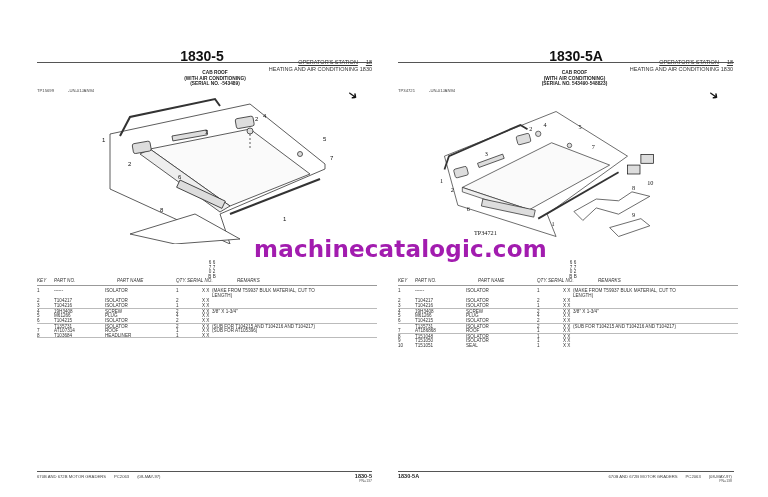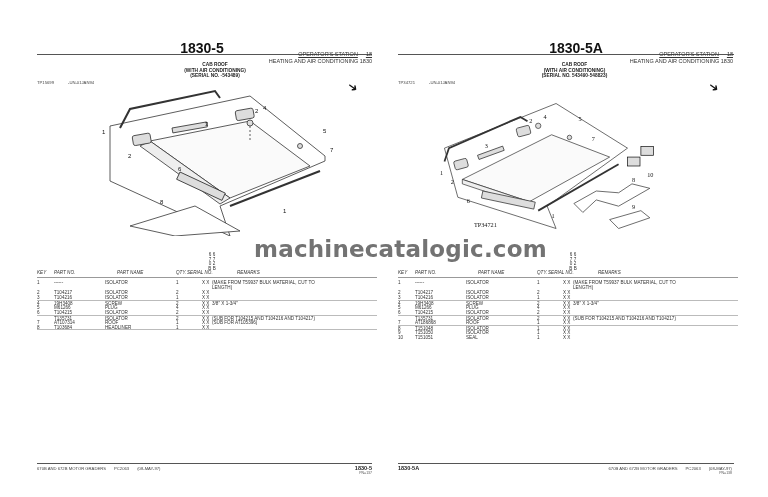--- a/index.html
+++ b/index.html
@@ -1,19 +1,19 @@
 <!DOCTYPE html>
 <html><head>
 <meta charset="utf-8">
 <style>
   * { box-sizing: border-box; margin: 0; padding: 0; }
   html, body { width: 768px; height: 497px; background: #ffffff; overflow: hidden; }
   body { font-family: "Liberation Sans", sans-serif; color: #222; position: relative; }
 
-  .page { position: absolute; top: 4px; width: 384px; height: 349px; }
+  .page { position: absolute; top: 12px; width: 384px; height: 349px; }
   .page.left { left: 0; }
   .page.right { left: 384px; }
 
   .title { position: absolute; top: 36px; font-size: 14px; font-weight: bold; color: #111; text-align: center; width: 100%; }
   .page.left .title { left: 0; padding-left: 20px; }
   .page.right .title { left: 0; padding-right: 0; }
 
   .rule { position: absolute; height: 1px; background: #555; top: 50px; }
   .page.left .rule { left: 37px; width: 335px; }
   .page.right .rule { left: 14px; width: 336px; }
@@ -74,21 +74,21 @@
   .page.left .footer-text { left: 37px; }
   .page.right .footer-text { right: 36px; }
   .footer-text span { margin-left: 8px; }
   .footer-page { position: absolute; top: 461px; font-size: 5.5px; font-weight: bold; color: #222; }
   .page.left .footer-page { right: 12px; text-align: right; }
   .page.right .footer-page { left: 14px; }
   .footer-pn { position: absolute; top: 467px; font-size: 3.5px; color: #555; }
   .page.left .footer-pn { right: 12px; }
   .page.right .footer-pn { right: 36px; }
 
-  .watermark { position: absolute; top: 236px; left: 254px; font-size: 23px; font-weight: bold; color: #737373; letter-spacing: 0.2px; font-family: "DejaVu Sans", sans-serif; z-index: 5; text-align: center; }
+  .watermark { position: absolute; top: 236px; left: 254px; font-size: 23px; font-weight: bold; color: #a21caf; letter-spacing: 0.2px; font-family: "DejaVu Sans", sans-serif; z-index: 5; text-align: center; }
 </style>
 </head>
 <body>
 
 <div class="page left">
   <div class="title">1830-5</div>
   <div class="rule"></div>
   <div class="section"><span class="op">OPERATOR'S STATION</span><span class="num">18</span></div>
   <div class="sub">HEATING AND AIR CONDITIONING 1830</div>
   <div class="caption">

